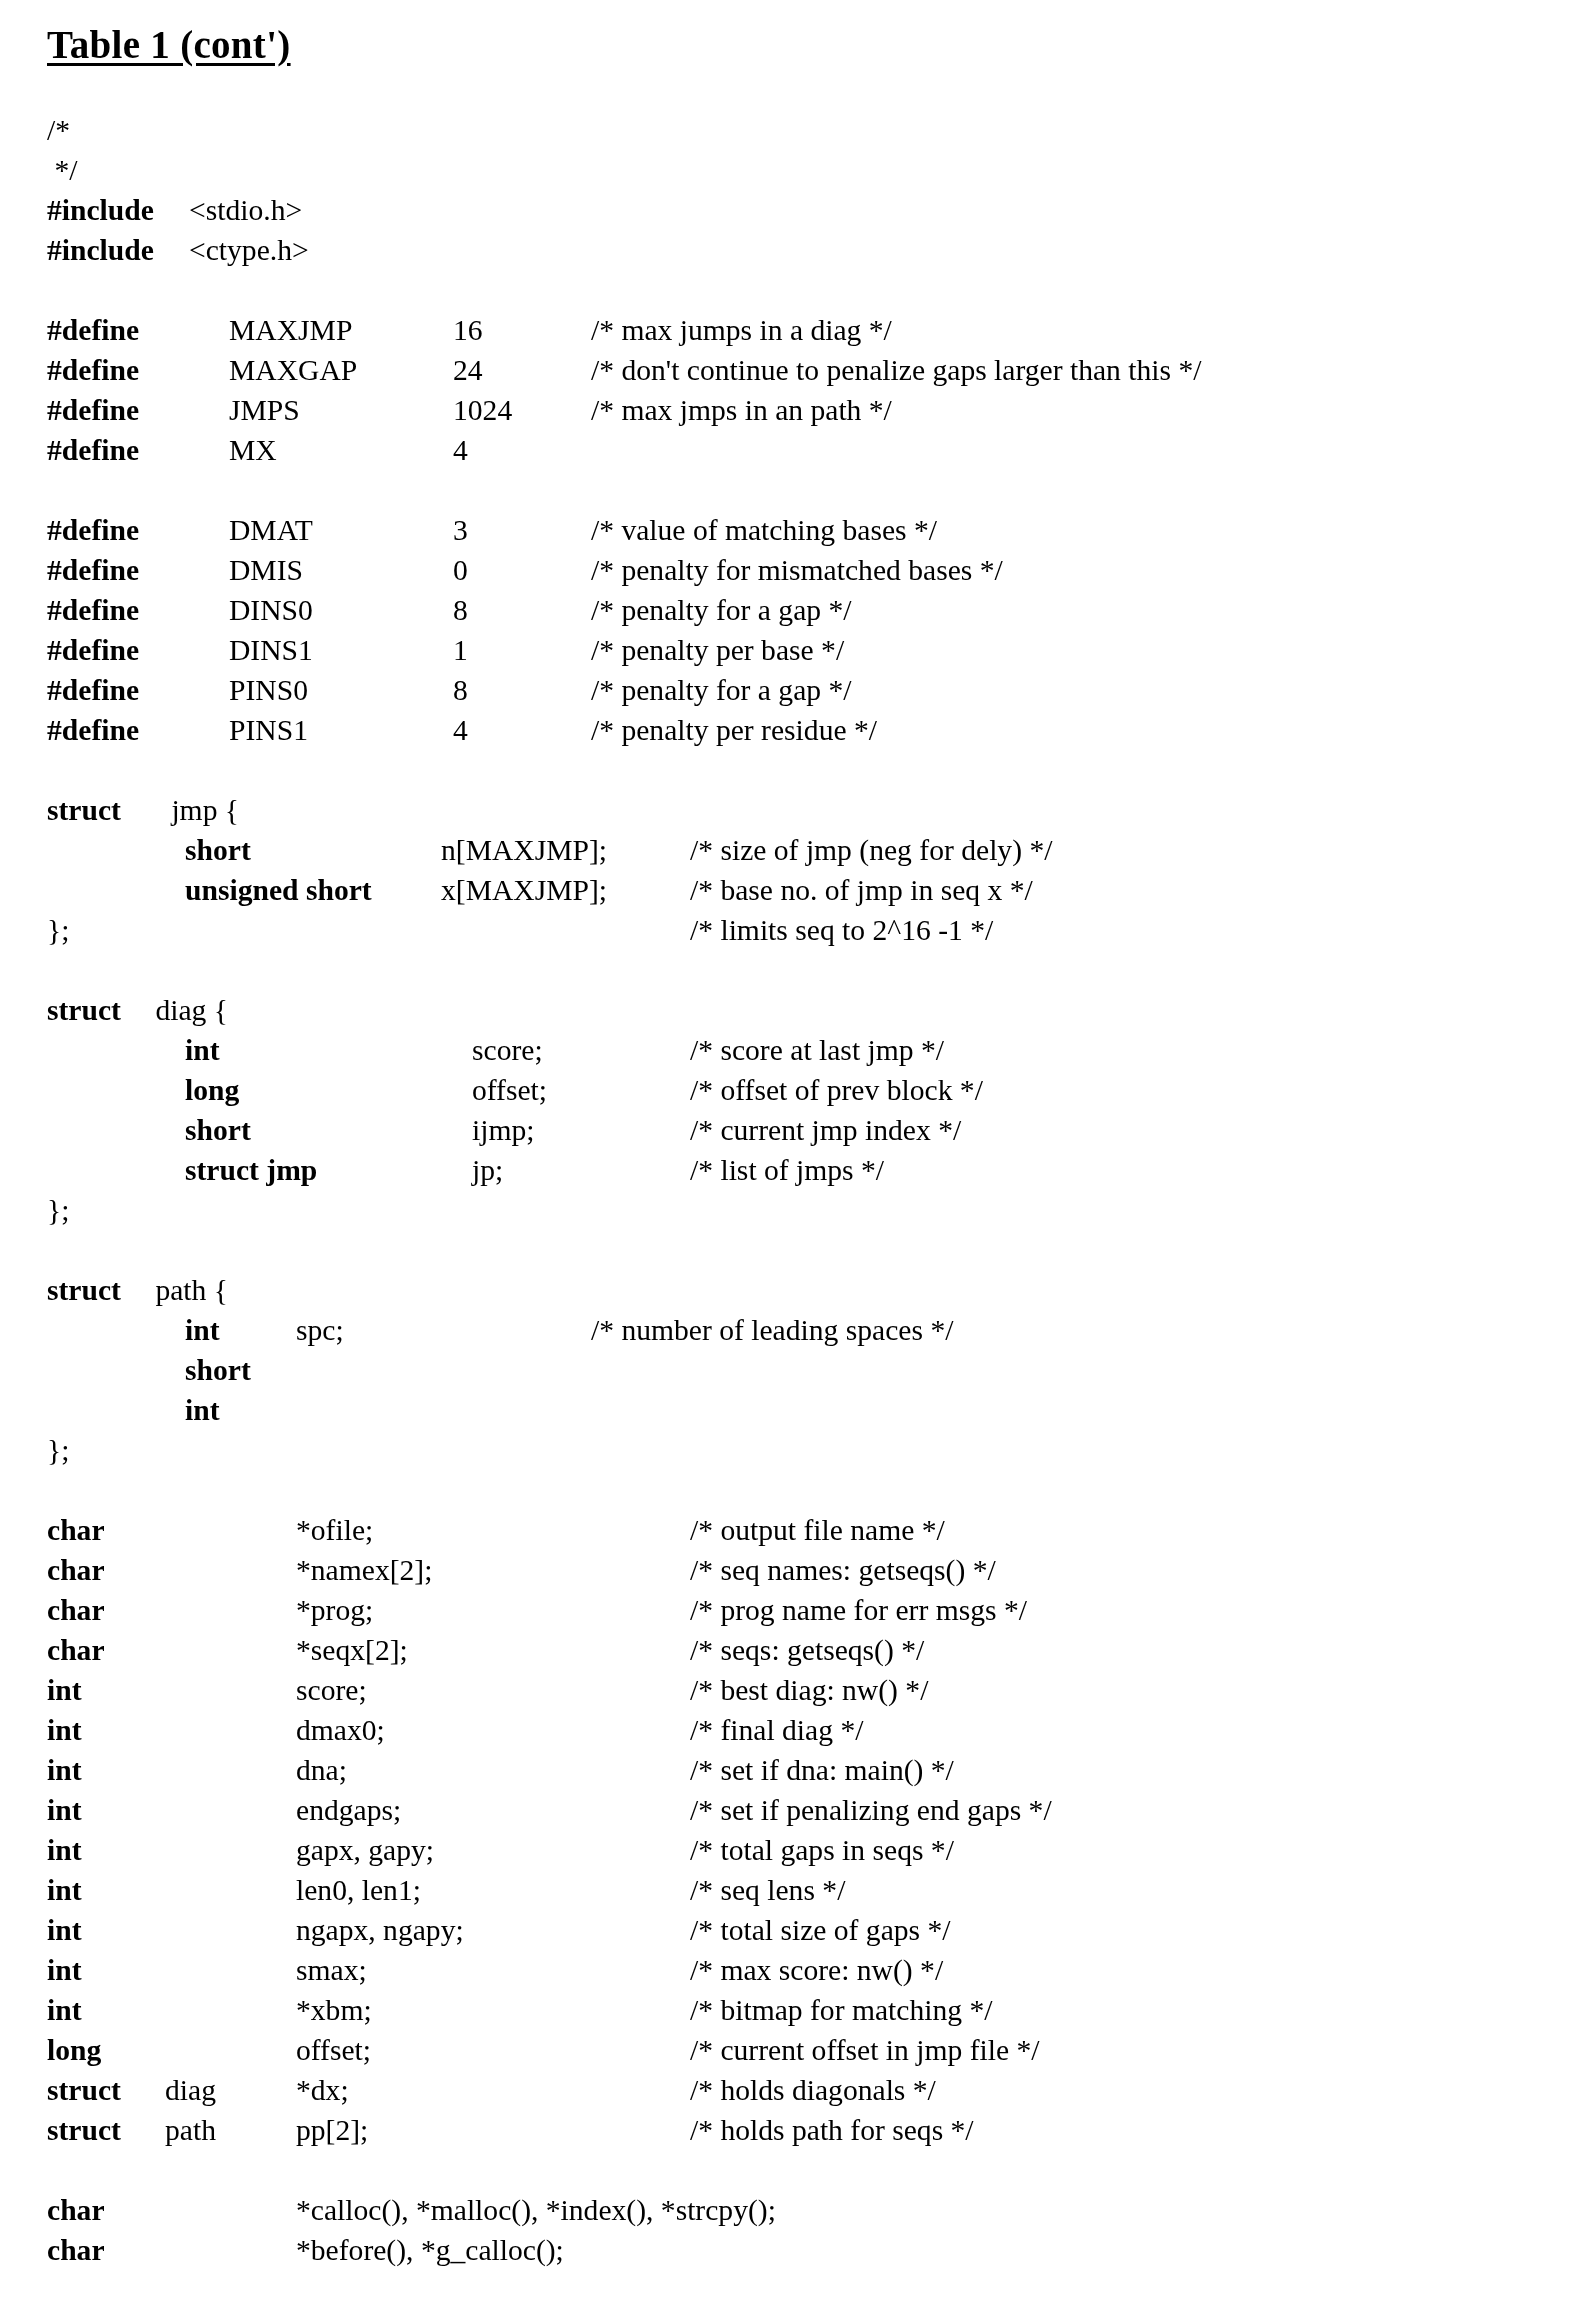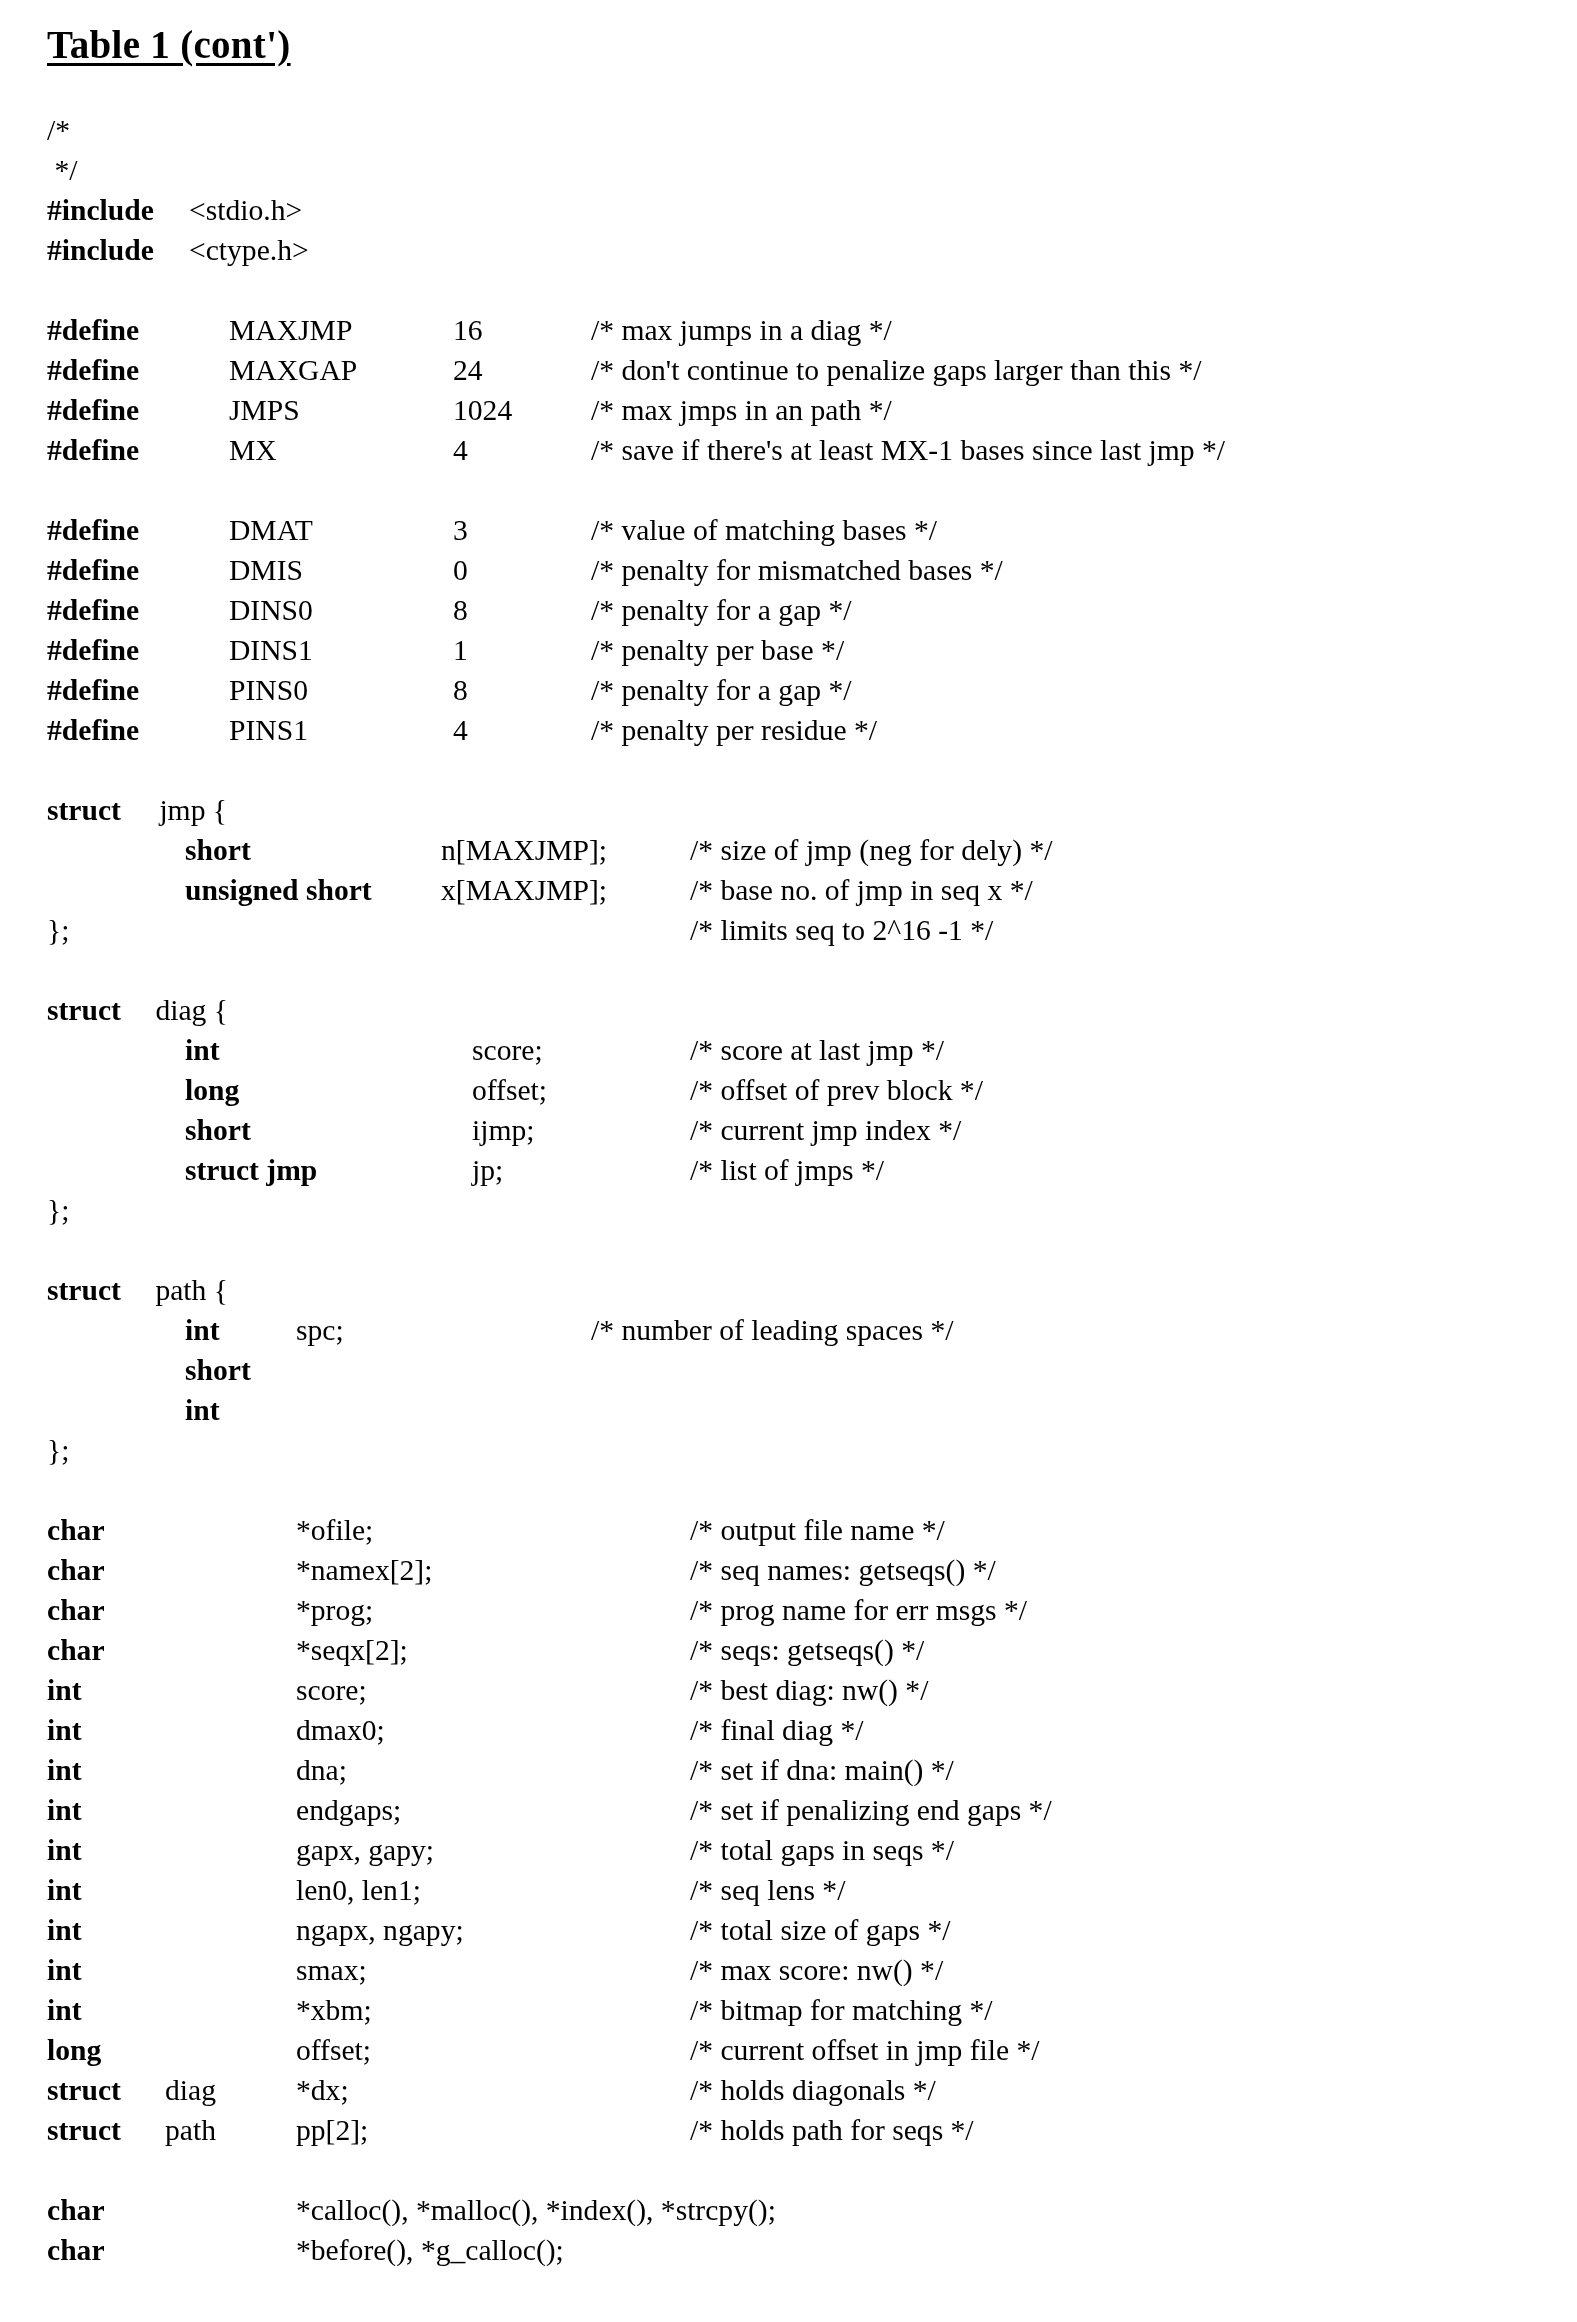--- a/index.html
+++ b/index.html
@@ -108,21 +108,20 @@
     <div class="line">
       <span class="col c-key b">#define</span>
       <span class="col c-name-wd">JMPS</span>
       <span class="col c-val">1024</span>
       <span class="col c-cmt">/* max jmps in an path */</span>
     </div>
     <div class="line">
       <span class="col c-key b">#define</span>
       <span class="col c-name-wd">MX</span>
       <span class="col c-val">4</span>
-      <span class="col c-cmt">/* save if there's at least MX-1 bases since last jmp */</span>
     </div>
 
     <div class="line gap-md"></div>
 
     <div class="line">
       <span class="col c-key b">#define</span>
       <span class="col c-name-wd">DMAT</span>
       <span class="col c-val">3</span>
       <span class="col c-cmt">/* value of matching bases */</span>
     </div>
@@ -154,21 +153,21 @@
       <span class="col c-key b">#define</span>
       <span class="col c-name-wd">PINS1</span>
       <span class="col c-val">4</span>
       <span class="col c-cmt">/* penalty per residue */</span>
     </div>
 
     <div class="line gap-md"></div>
 
     <div class="line">
       <span class="col c-key b">struct</span>
-      <span class="col" style="left:152px"> jmp {</span>
+      <span class="col" style="left:164px"> jmp {</span>
     </div>
     <div class="line">
       <span class="col c-ind b">short</span>
       <span class="col c-ind-name">n[MAXJMP];</span>
       <span class="col c-ind-cmt">/* size of jmp (neg for dely) */</span>
     </div>
     <div class="line">
       <span class="col c-ind b">unsigned short</span>
       <span class="col c-ind-name">x[MAXJMP];</span>
       <span class="col c-ind-cmt">/* base no. of jmp in seq x */</span>

